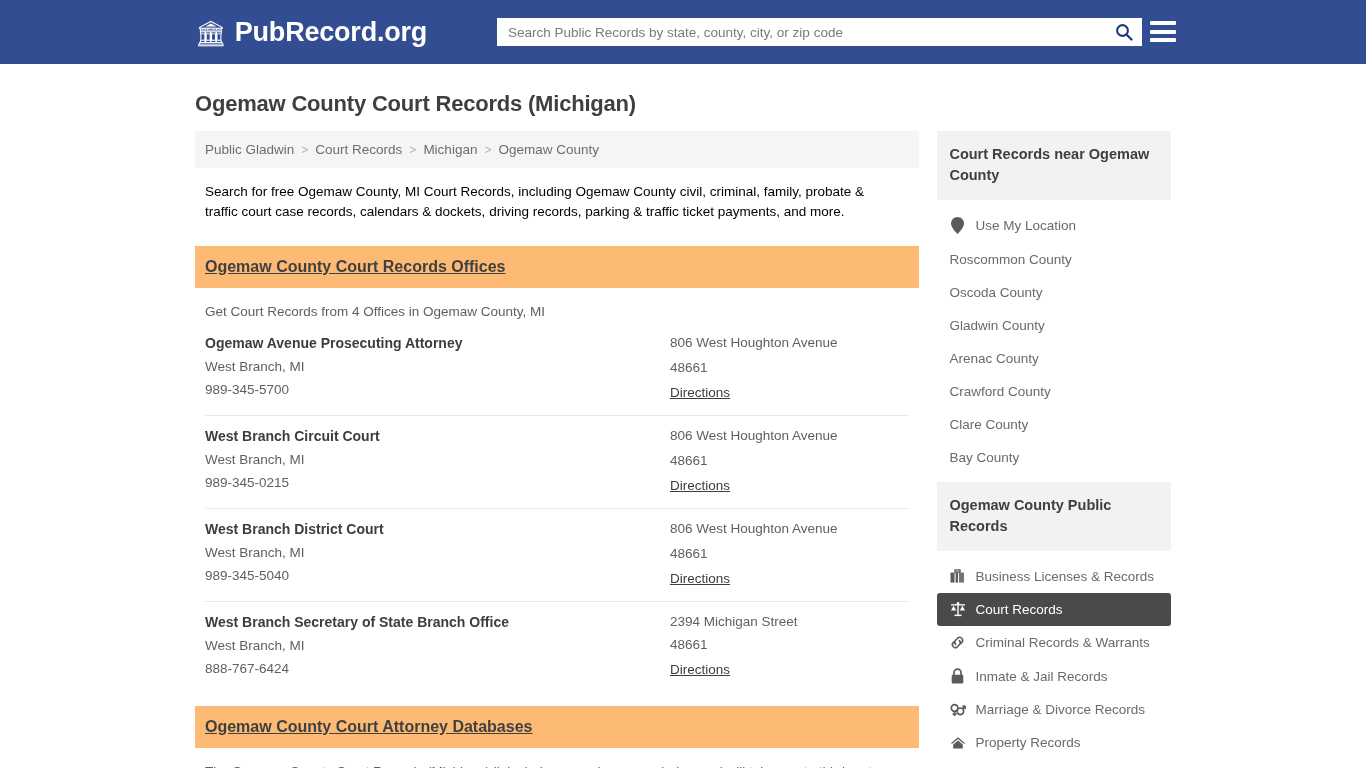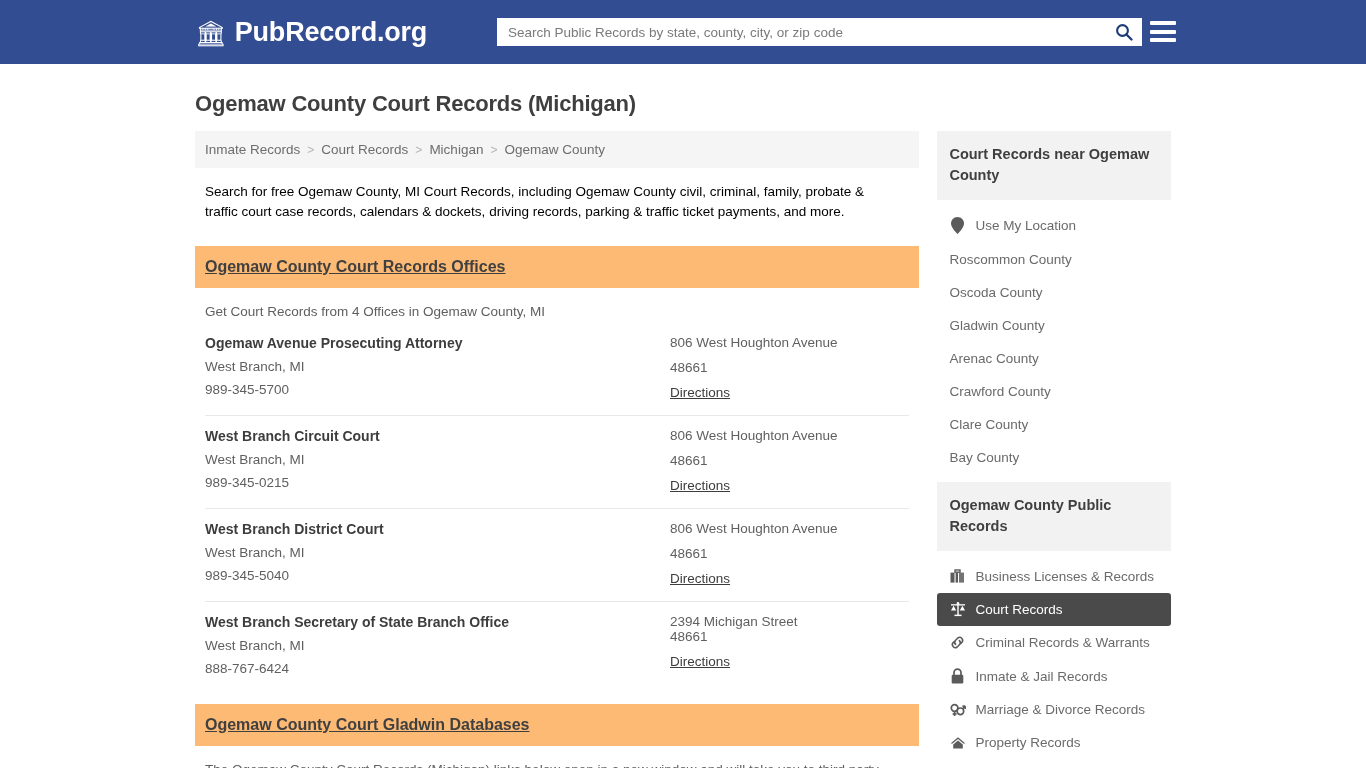--- a/index.html
+++ b/index.html
@@ -247,21 +247,21 @@
 
 <div class="page">
 
   <h1 class="page-title">Ogemaw County Court Records (Michigan)</h1>
 
   <div class="columns">
 
     <div class="main-col">
 
       <div class="breadcrumb" id="breadcrumb">
-          <a href="#">Inmate Records</a>
+          <a href="#">Public Gladwin</a>
           <span class="sep">&gt;</span>
           <a href="#">Court Records</a>
           <span class="sep">&gt;</span>
           <a href="#">Michigan</a>
           <span class="sep">&gt;</span>
           <a href="#">Ogemaw County</a>
         </div>
 
       <div class="intro">Search for free Ogemaw County, MI Court Records, including Ogemaw County civil, criminal, family, probate &amp; traffic court case records, calendars &amp; dockets, driving records, parking &amp; traffic ticket payments, and more.</div>
 
@@ -292,25 +292,25 @@
               <div class="office-line last">989-345-5040</div>
             </div>
             <div class="office-right"><div class="office-line" style="margin-bottom: 10px;">806 West Houghton Avenue</div><div class="office-line">48661</div><a class="directions-link" href="#">Directions</a></div>
           </div>
           <div class="office-row">
             <div class="office-left">
               <div class="office-name">West Branch Secretary of State Branch Office</div>
               <div class="office-line">West Branch, MI</div>
               <div class="office-line last">888-767-6424</div>
             </div>
-            <div class="office-right"><div class="office-line" style="margin-bottom: 0;">2394 Michigan Street</div><div class="office-line">48661</div><a class="directions-link" href="#">Directions</a></div>
+            <div class="office-right"><div class="office-line" style="margin-bottom: 8px;">2394 Michigan Street</div><div class="office-line">48661</div><a class="directions-link" href="#">Directions</a></div>
           </div>
         </div>
 
-      <div class="section-head">Ogemaw County Court Gladwin Databases</div>
+      <div class="section-head">Ogemaw County Court Attorney Databases</div>
       <div class="section-note">The Ogemaw County Court Records (Michigan) links below open in a new window and will take you to third party</div>
 
     </div>
 
     <div class="side-col">
 
       <div class="side-box">
         <div class="side-head">Court Records near Ogemaw County</div>
         <div class="side-list plain" id="nearby-list">
             <div class="side-item">

